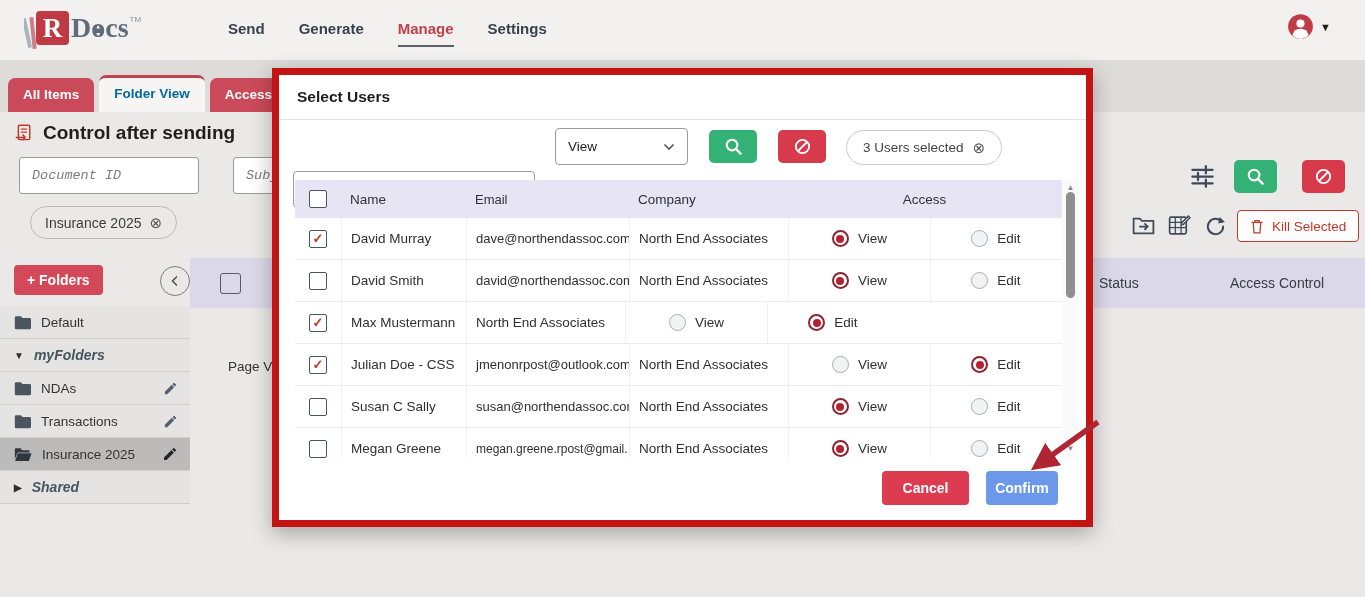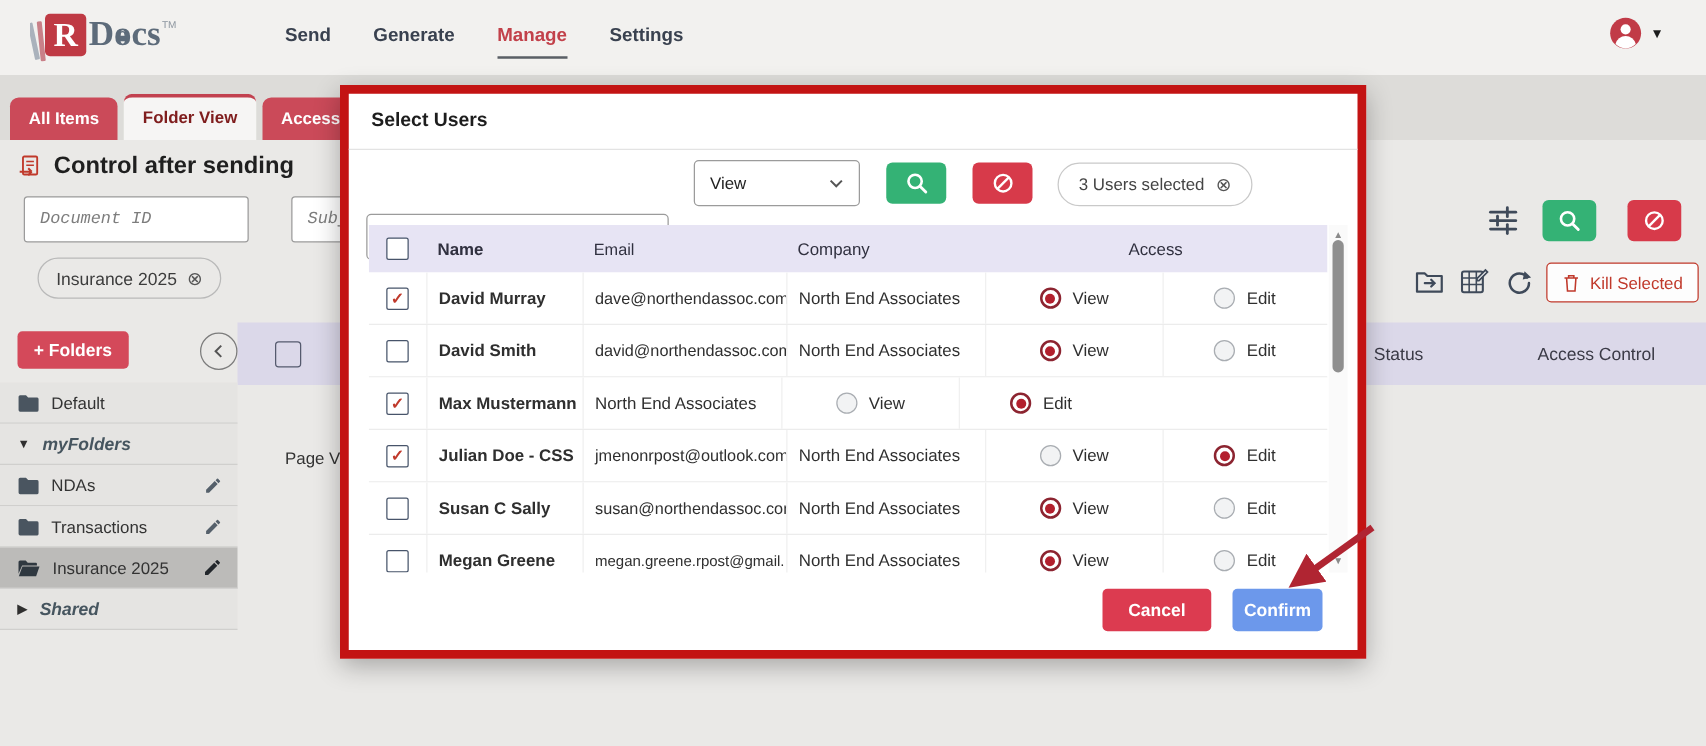--- a/index.html
+++ b/index.html
@@ -20,21 +20,21 @@
   .navitem{font-size:15px;font-weight:700;color:#39414f;cursor:pointer;}
   .navitem.active{color:#c2414a;border-bottom:2px solid #5a5f66;padding-bottom:8px;}
   .avatar-wrap{position:absolute;right:34px;top:13px;display:flex;align-items:center;gap:6px;}
   .caret{font-size:11px;color:#1c1c1c;}
 
   
   .tabstrip{position:absolute;left:0;top:60px;width:1365px;height:52px;background:#dddcd9;}
   .tabs{position:absolute;left:8px;bottom:0;display:flex;align-items:flex-end;gap:5px;}
   .tab{height:34px;line-height:34px;padding:0 15px;background:#cb4a59;color:#fff;font-size:13.5px;font-weight:700;
        border-radius:7px 7px 0 0;white-space:nowrap;cursor:pointer;}
-  .tab.active{background:#f6f5f4;color:#7f1d1d;border-top:3px solid #c2414f;height:34px;line-height:31px;}
+  .tab.active{background:#f6f5f4;color:#0369a1;border-top:3px solid #c2414f;height:34px;line-height:31px;}
 
   
   .page-title{position:absolute;left:14px;top:122px;display:flex;align-items:center;gap:8px;
               font-size:19px;font-weight:700;color:#1f1f1f;}
   .flt-input{position:absolute;height:37px;border:1px solid #9b9b9b;border-radius:3px;background:#fff;
              padding:0 12px;font-size:13.5px;color:#333;box-sizing:border-box;font-family:Liberation Mono, monospace;}
   .flt-input::placeholder{font-style:italic;color:#7d7d7d;}
   #doc-id-input{left:19px;top:157px;width:180px;}
   #subject-input{left:233px;top:157px;width:150px;}
   .filter-chip{position:absolute;left:30px;top:206px;height:31px;border:1.5px solid #b9b9b9;border-radius:17px;
@@ -90,21 +90,21 @@
   .m-chip{position:absolute;left:567px;top:55px;height:35px;border:1px solid #c9c9c9;border-radius:18px;
           display:flex;align-items:center;gap:9px;padding:0 16px;font-size:13.5px;color:#444;box-sizing:border-box;}
 
   .m-table{position:absolute;left:16px;top:105px;width:767px;height:278px;overflow:hidden;}
   .m-head{display:flex;height:38px;background:#e7e4f4;align-items:center;font-size:13.5px;color:#30303f;}
   .m-row{display:flex;height:41px;align-items:center;border-bottom:1px solid #ececec;font-size:13.5px;color:#2f2f2f;background:#fff;}
   .m-cell{height:100%;display:flex;align-items:center;box-sizing:border-box;}
   .m-row .m-cell{border-left:1px solid #f0f0f0;}
   .m-row .m-cell:first-child{border-left:none;}
   .c-cb{width:46px;justify-content:center;}
-  .c-name{width:125px;padding-left:9px;font-weight:bold;}
+  .c-name{width:125px;padding-left:9px;}
   .c-email{width:163px;padding-left:9px;font-size:13px;overflow:hidden;white-space:nowrap;}
   .c-email.small{font-size:12px;}
   .c-company{width:159px;padding-left:9px;}
   .c-acc{width:142px;justify-content:center;gap:9px;cursor:pointer;}
   .c-edit{width:131px;}
   .h-access{width:273px;justify-content:center;}
 
   .cb{width:18px;height:18px;border:1.6px solid #47546a;border-radius:2px;background:#fff;display:flex;
       align-items:center;justify-content:center;font-size:13px;font-weight:700;color:#c0392b;cursor:pointer;box-sizing:border-box;}
   .radio{width:17px;height:17px;border-radius:50%;border:1px solid #a9adb2;background:#f2f3f4;display:inline-block;box-sizing:border-box;position:relative;}

